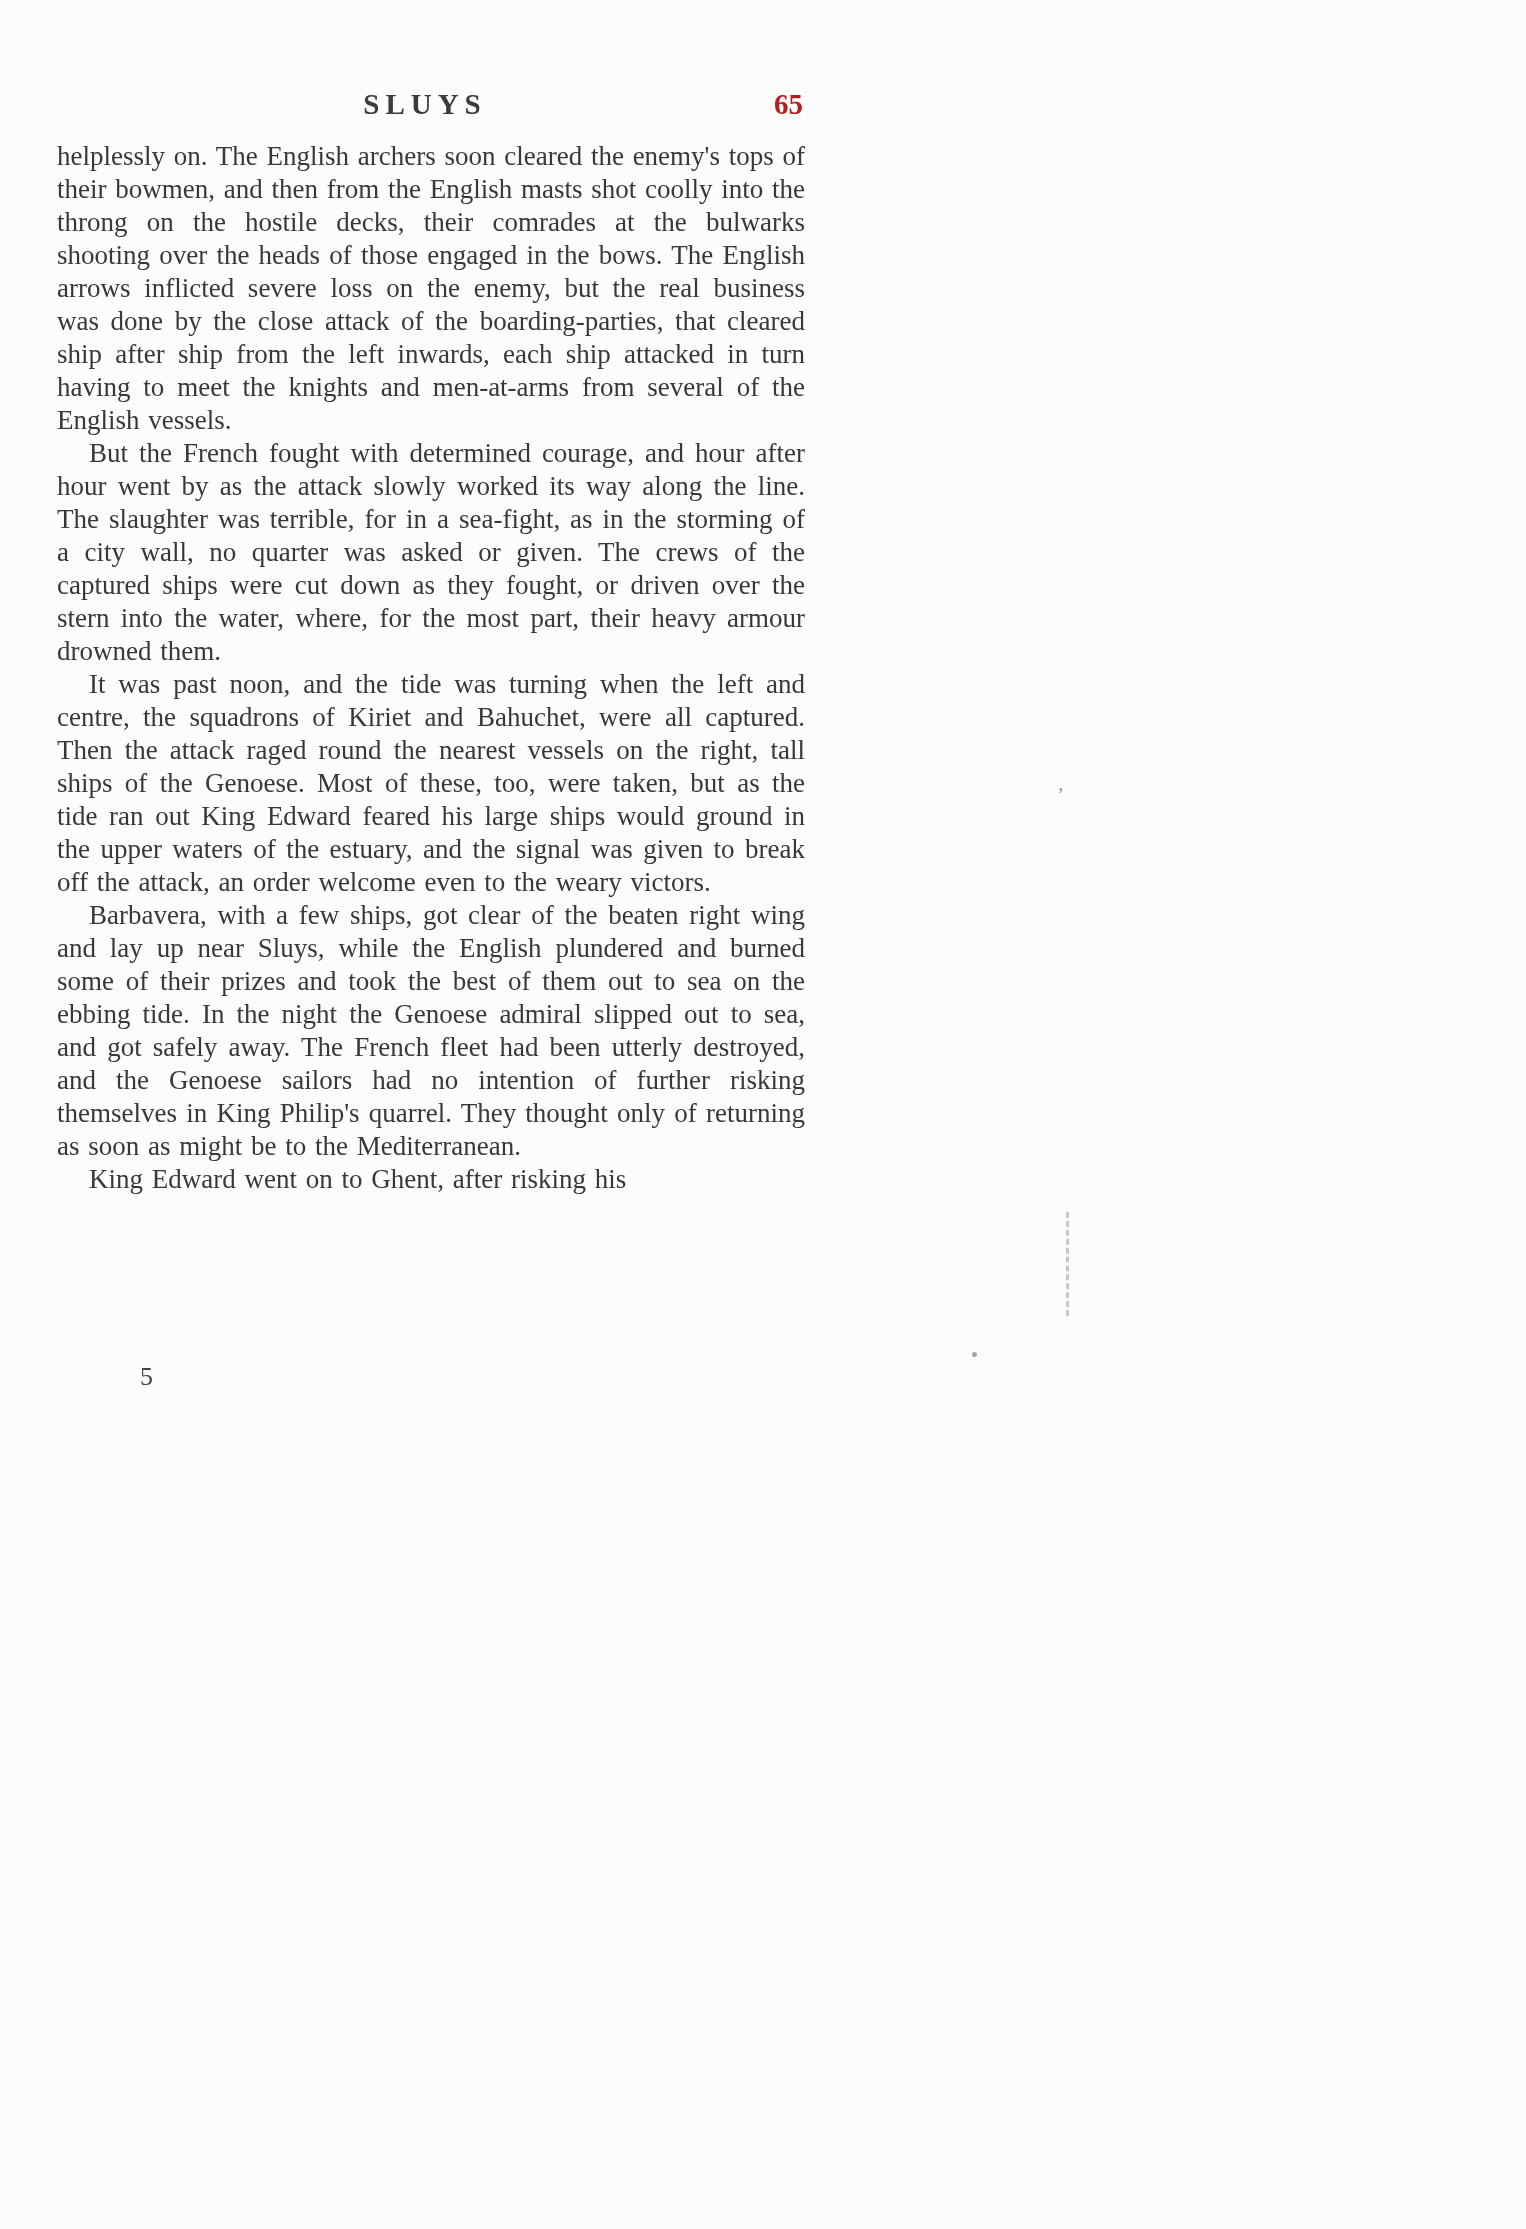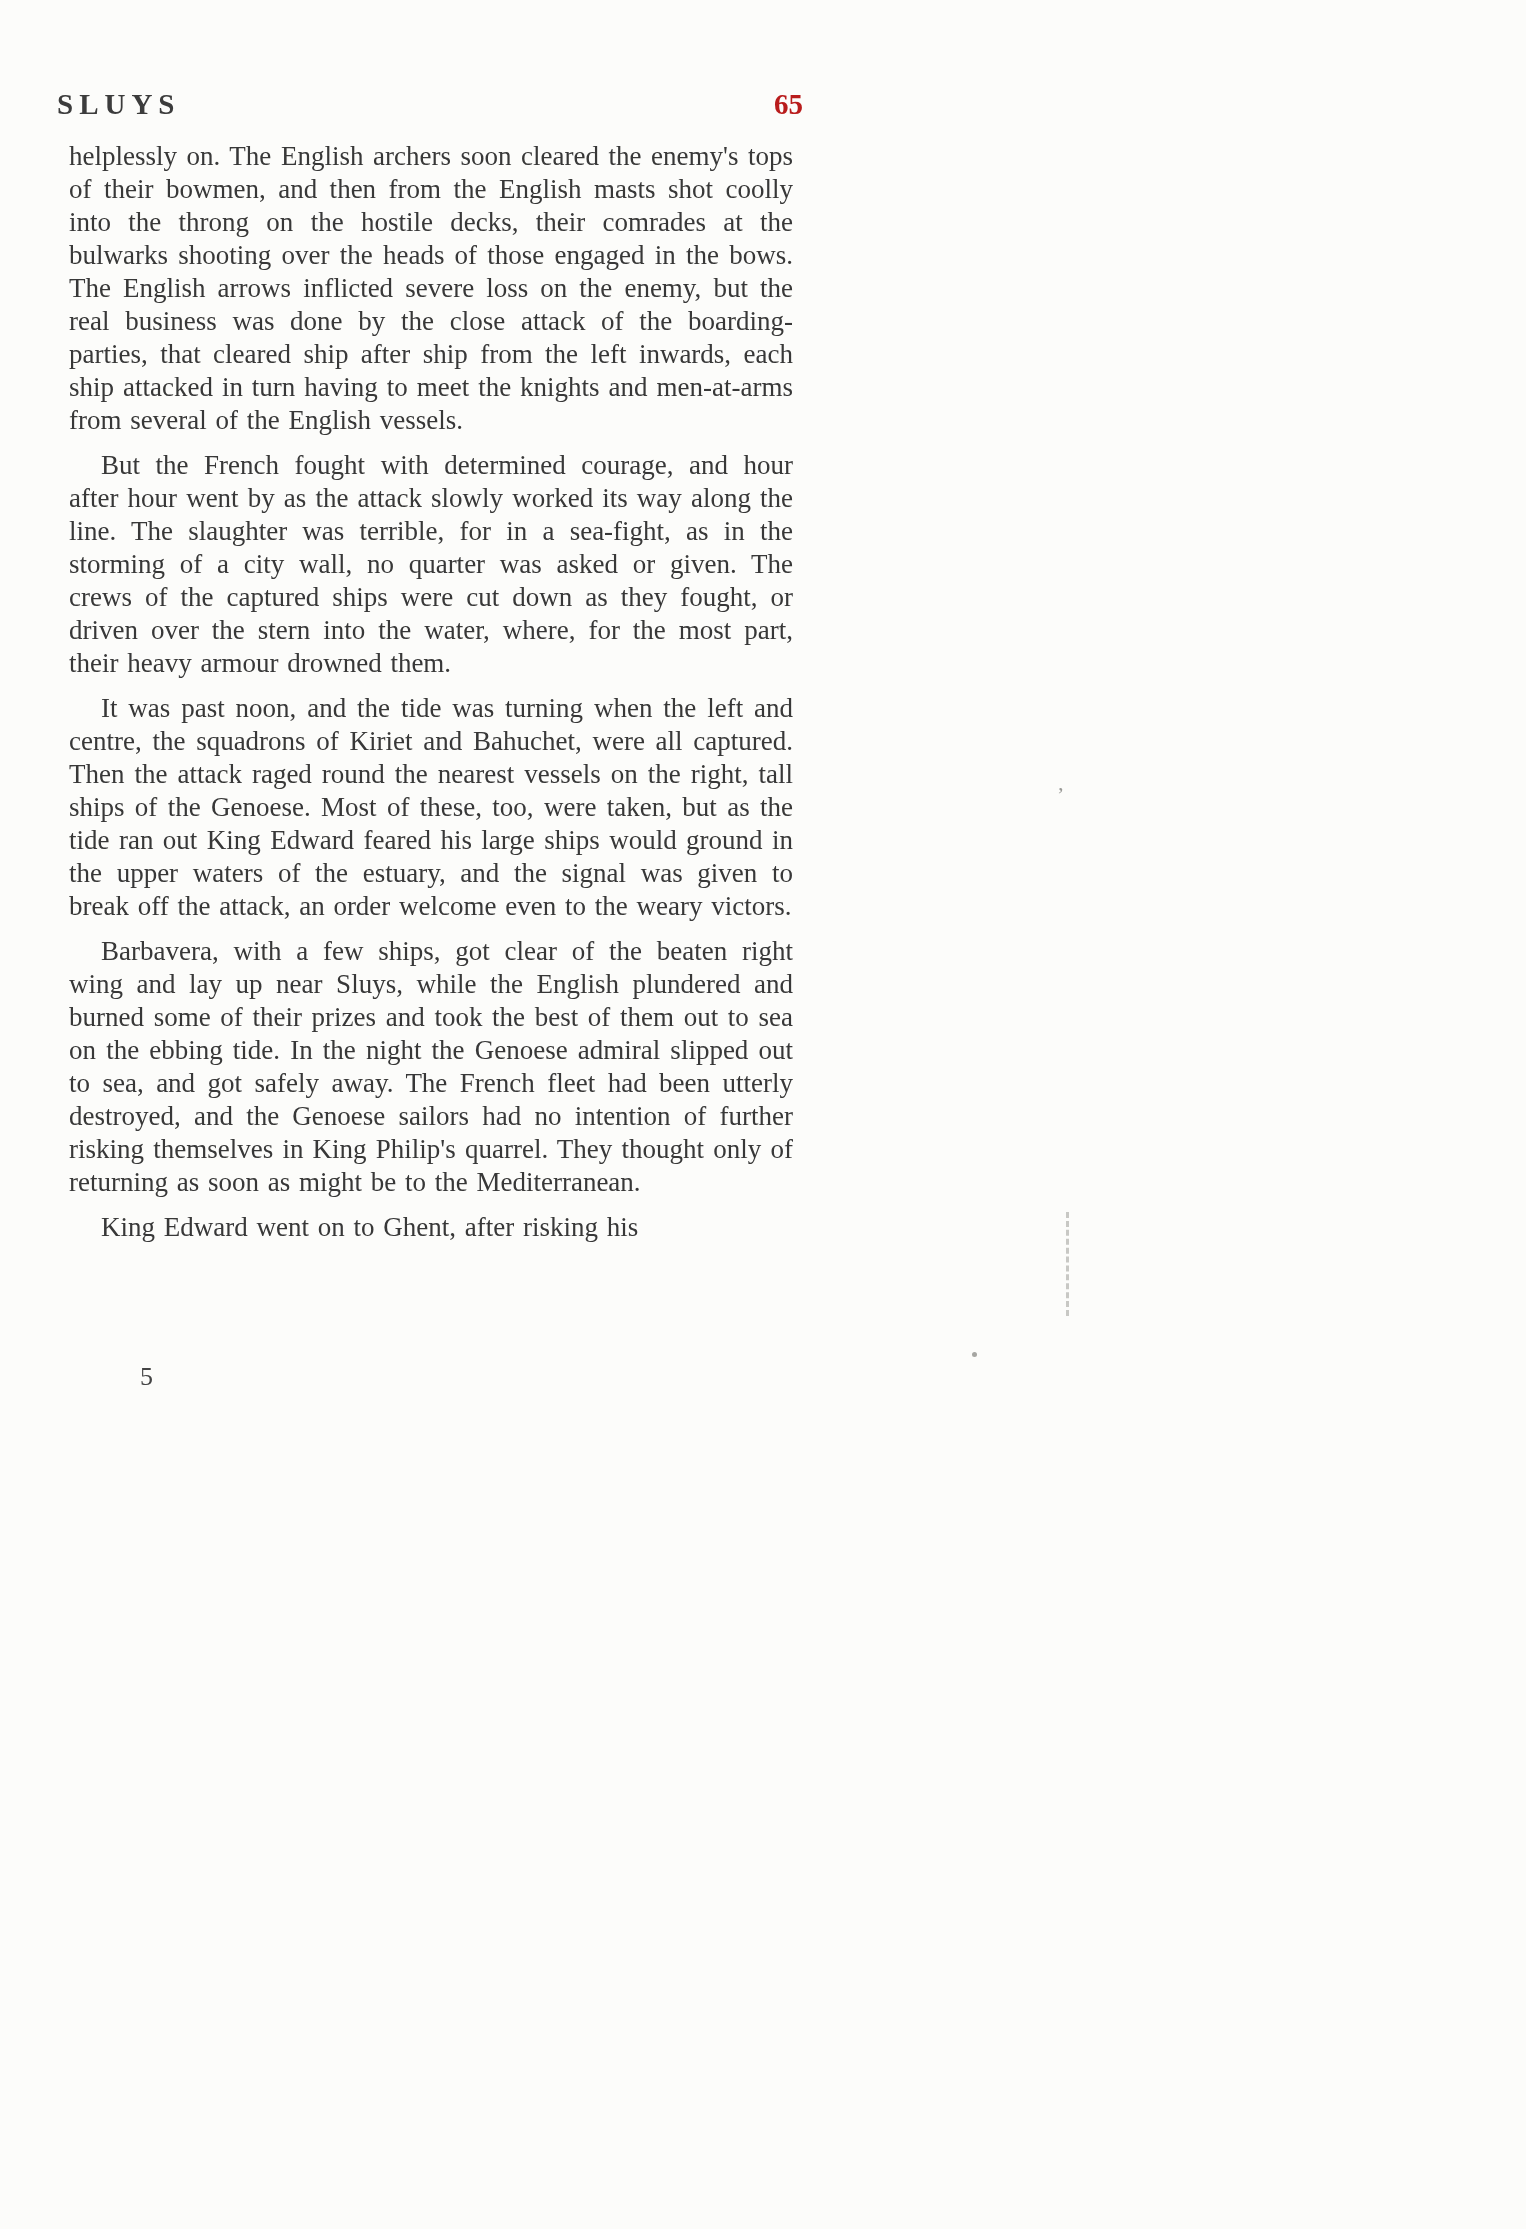--- a/index.html
+++ b/index.html
@@ -25,36 +25,37 @@
   }
   .running-header {
     position: relative;
     height: 36px;
     margin-bottom: 16px;
   }
   .running-title {
     position: absolute;
     left: 0;
     right: 12px;
+    text-align: center;
     font-size: 29px;
     font-weight: bold;
     letter-spacing: 6px;
     color: #3c3c3c;
   }
   .page-number {
     position: absolute;
     right: 2px;
     top: 0;
     font-size: 29px;
     font-weight: bold;
     color: #b91c1c;
     margin-left: 18px;
   }
   .body-text p {
-    margin: 12px;
+    margin: 0;
     font-size: 27px;
     line-height: 33px;
     text-align: justify;
     color: #383838;
     word-spacing: 2px;
   }
   .body-text p.indent {
     text-indent: 32px;
   }
   .signature-mark {

